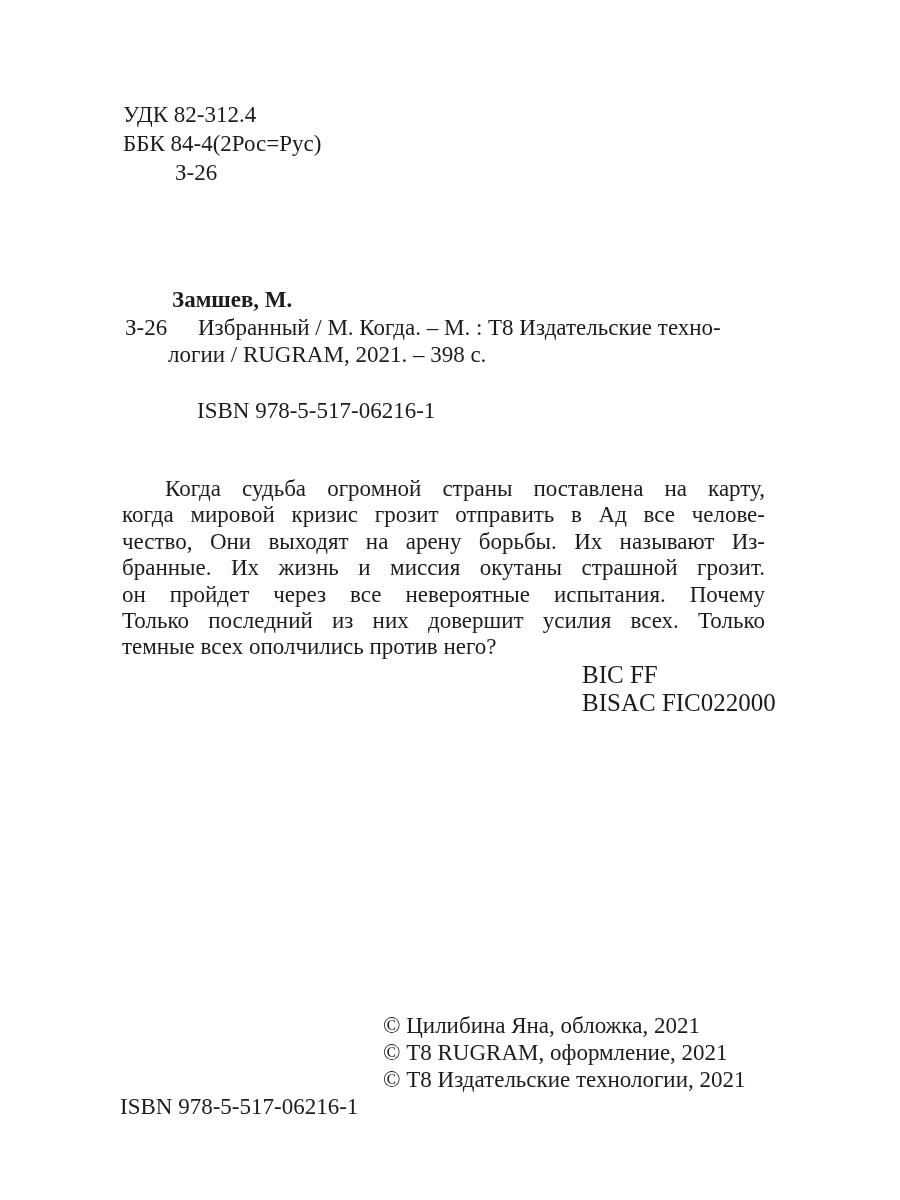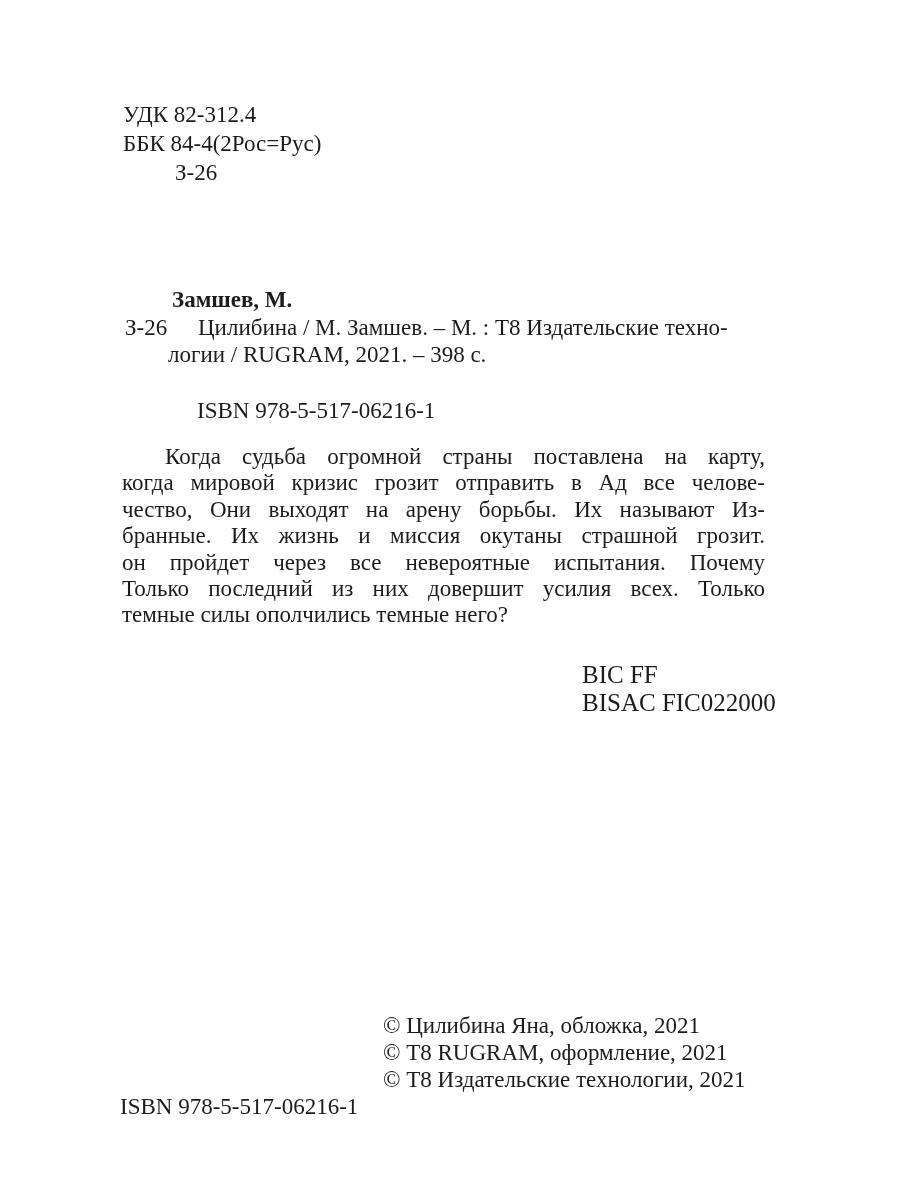--- a/index.html
+++ b/index.html
@@ -43,21 +43,21 @@
 
   .isbn-mid {
     left: 197px; top: 397px;
     font-size: 23px;
     line-height: 27px;
     white-space: nowrap;
   }
 
   
   .annotation {
-    left: 122px; top: 444px;
+    left: 122px; top: 476px;
     width: 643px;
     font-size: 23px;
     line-height: 26.4px;
   }
   .annotation .jline {
     text-align: justify;
     text-align-last: justify;
     height: 26.4px;
     overflow: hidden;
   }
@@ -98,35 +98,35 @@
   <div class="block codes">
     <div>УДК 82-312.4</div>
     <div>ББК 84-4(2Рос=Рус)</div>
     <div class="sign">З-26</div>
   </div>
 
   <div class="block bib">
     <div class="author">Замшев, М.</div>
     <div class="entry-line1">
       <span class="entry-sign">З-26</span>
-      <span class="entry-text1">Цилибина / М. Замшев. – М. : Т8 Издательские техно-</span>
+      <span class="entry-text1">Избранный / М. Когда. – М. : Т8 Издательские техно-</span>
     </div>
     <div class="entry-text2">логии / RUGRAM, 2021. – 398 с.</div>
   </div>
 
   <div class="block isbn-mid">ISBN 978-5-517-06216-1</div>
 
   <div class="block annotation">
     <div class="jline first">Когда судьба огромной страны поставлена на карту,</div>
     <div class="jline">когда мировой кризис грозит отправить в Ад все челове-</div>
     <div class="jline">чество, Они выходят на арену борьбы. Их называют Из-</div>
     <div class="jline">бранные. Их жизнь и миссия окутаны страшной грозит.</div>
     <div class="jline">он пройдет через все невероятные испытания. Почему</div>
     <div class="jline">Только последний из них довершит усилия всех. Только</div>
-    <div class="jline last">темные силы ополчились темные него?</div>
+    <div class="jline last">темные всех ополчились против него?</div>
   </div>
 
   <div class="block bic">
     <div>BIC FF</div>
     <div>BISAC FIC022000</div>
   </div>
 
   <div class="block copyright">
     <div>© Цилибина Яна, обложка, 2021</div>
     <div>© Т8 RUGRAM, оформление, 2021</div>

